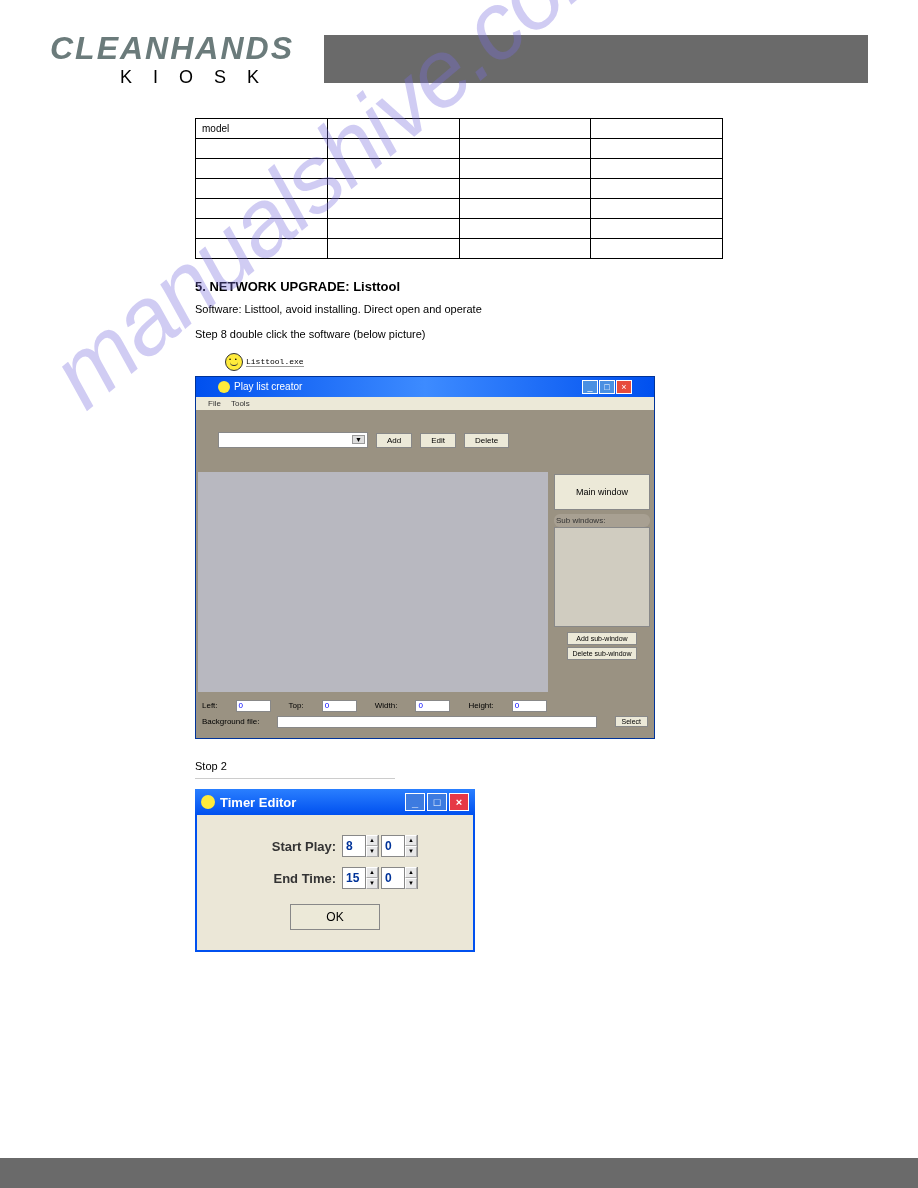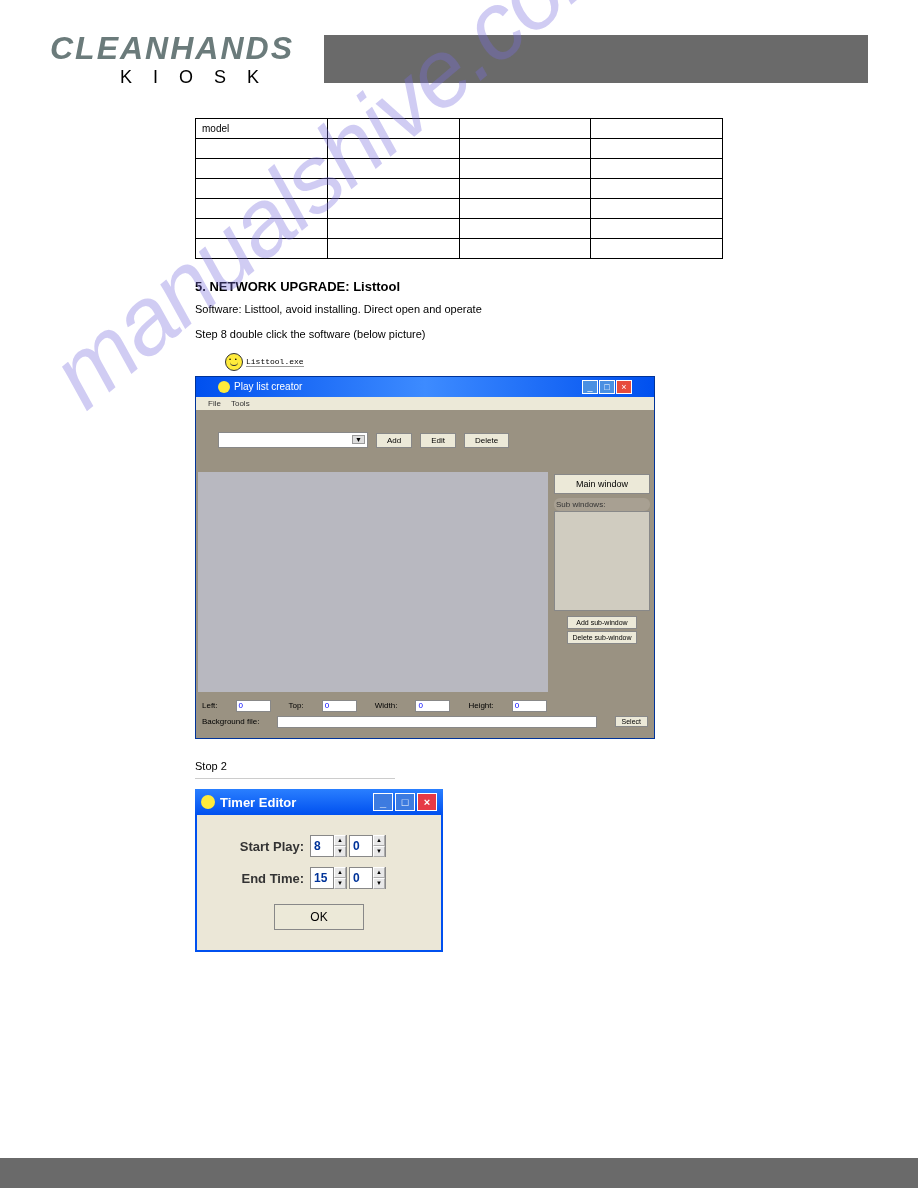--- a/index.html
+++ b/index.html
@@ -36,32 +36,32 @@
 .win-btn.close { background: #e74c3c; }
 .menubar { background: #ece9d8; font-size: 8px; padding: 2px 12px; color: #333; }
 .menubar span { margin-right: 8px; }
 .toolbar-row { background: #9a9282; padding: 22px; display: flex; align-items: flex-end; gap: 8px; }
 .dropdown { background: #fff; border: 1px solid #888; height: 16px; width: 150px; font-size: 9px; position: relative; }
 .dropdown::after { content: "▼"; position: absolute; right: 2px; top: 2px; font-size: 7px; background: #ddd; border: 1px solid #999; padding: 0 2px; }
 .tb-btn { background: #ece9d8; border: 1px solid #888; font-size: 8px; padding: 2px 10px; }
 .mid-area { display: flex; background: #9a9282; }
 .canvas-area { width: 350px; height: 220px; background: #b8b8c0; margin: 2px; }
 .side-panel { flex: 1; padding: 4px; }
-.side-btn-main { background: #ece9d8; border: 1px solid #888; width: 100%; font-size: 9px; padding: 4px; margin-bottom: 4px; text-align: center; }
+.side-btn-main { background: #ece9d8; border: 1px solid #888; width: 100%; font-size: 9px; padding: 12px; margin-bottom: 4px; text-align: center; }
 .side-label { background: #a8a092; font-size: 8px; padding: 2px; color: #333; border-radius: 6px; }
 .side-box { background: #d0ccc0; height: 100px; border: 1px solid #888; margin-bottom: 5px; }
 .side-btn-sm { background: #ece9d8; border: 1px solid #888; font-size: 7px; padding: 2px 4px; display: block; margin: 2px auto; width: 70px; text-align: center; }
 .bottom-bar { background: #9a9282; padding: 6px; font-size: 8px; }
 .bottom-row { display: flex; gap: 18px; align-items: center; margin-bottom: 4px; }
 .num-input { background: #fff; border: 1px solid #888; width: 35px; height: 12px; font-size: 8px; color: #00f; padding: 0 2px; }
 .bg-input { background: #fff; border: 1px solid #888; flex: 1; height: 12px; }
 .sel-btn { background: #ece9d8; border: 1px solid #888; font-size: 7px; padding: 1px 6px; }
 
 
-.win-timer { width: 248px; margin-top: 5px; }
+.win-timer { width: 280px; margin-top: 5px; }
 .timer-title { background: linear-gradient(to bottom, #2a7fff, #0050ef); color: #fff; font-size: 13px; font-weight: bold; padding: 4px 6px; display: flex; align-items: center; font-family: "Arial", sans-serif; }
 .timer-btns { display: flex; gap: 2px; }
 .timer-btn { width: 20px; height: 18px; border: 1px solid #fff; font-size: 11px; line-height: 16px; text-align: center; color: #fff; background: #3d7be0; }
 .timer-btn.close { background: #e63946; }
 .timer-body { background: #ebe7d7; border: 2px solid #0050ef; border-top: none; padding: 20px 15px; }
 .timer-row { display: flex; align-items: center; justify-content: flex-end; margin-bottom: 10px; padding-right: 40px; }
 .timer-label { font-size: 13px; font-weight: bold; color: #333; margin-right: 4px; }
 .spinner { display: inline-flex; align-items: center; border: 1px solid #888; background: #fff; height: 22px; margin-left: 2px; }
 .spinner-val { width: 22px; text-align: left; font-size: 12px; color: #003399; padding-left: 3px; font-weight: bold; }
 .spinner-arrows { display: flex; flex-direction: column; background: #ddd; border-left: 1px solid #888; }

